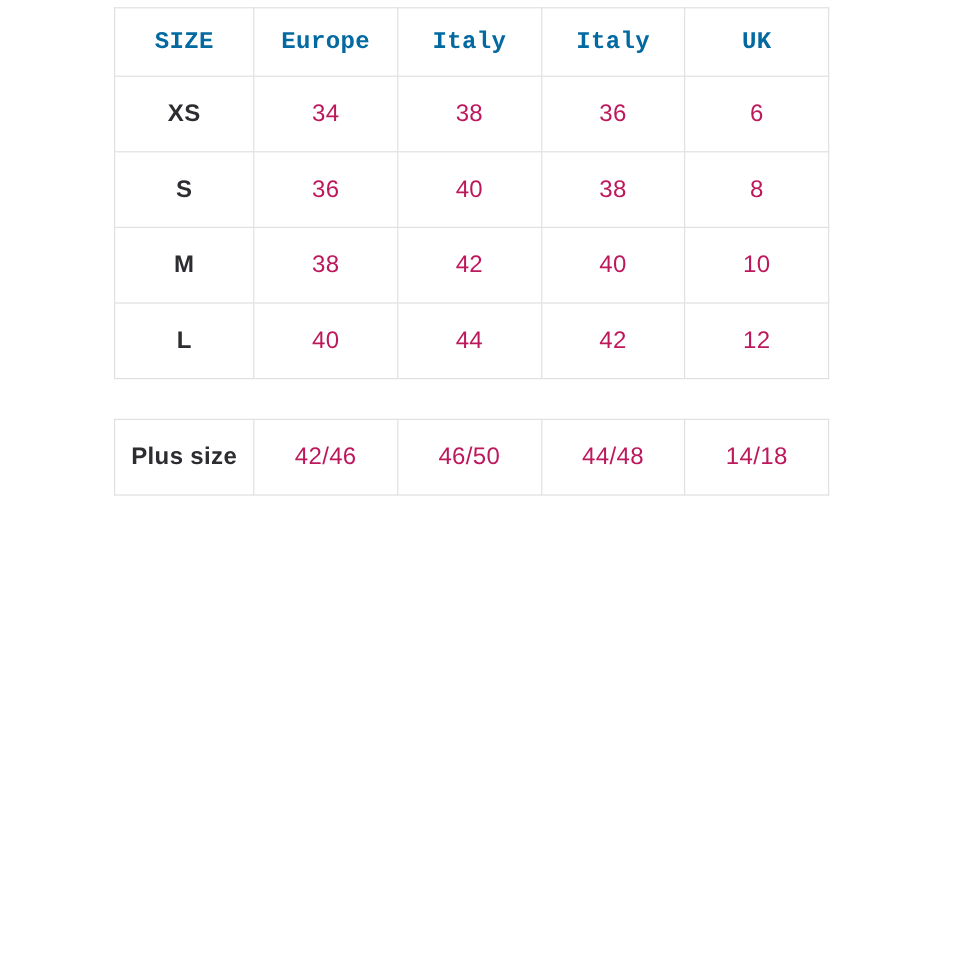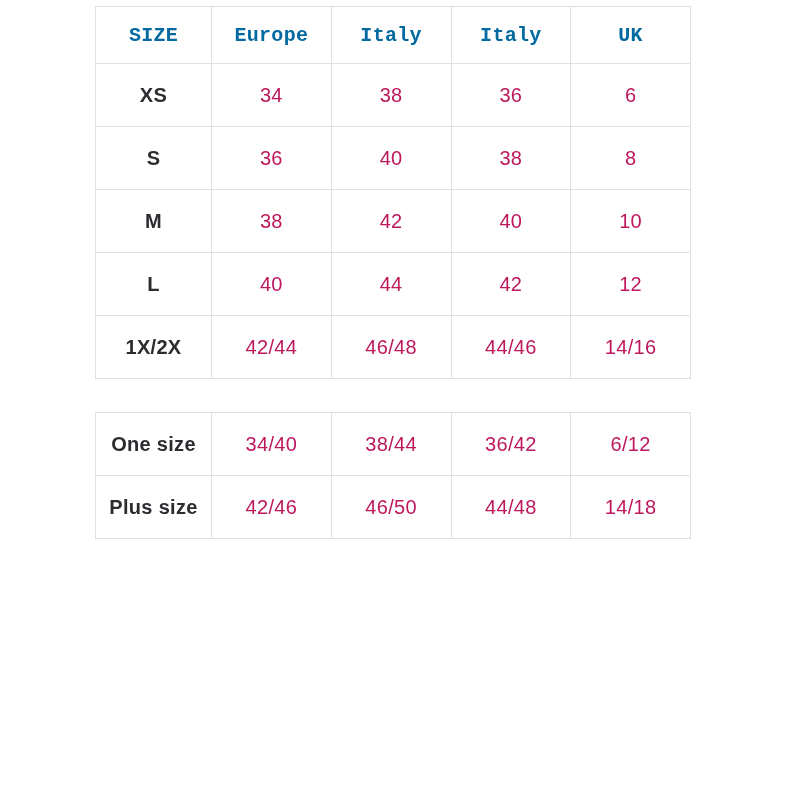--- a/index.html
+++ b/index.html
@@ -97,49 +97,35 @@
         <td>40</td>
         <td>10</td>
       </tr>
       <tr>
         <td class="row-label">L</td>
         <td>40</td>
         <td>44</td>
         <td>42</td>
         <td>12</td>
       </tr>
-      <tr>
-        <td class="row-label">1X/2X</td>
-        <td>42/44</td>
-        <td>46/48</td>
-        <td>44/46</td>
-        <td>14/16</td>
-      </tr>
     </tbody>
   </table>
 
   <div class="table-gap"></div>
 
   <table class="size-table">
     <colgroup>
       <col class="c-label">
         <col class="c-val">
         <col class="c-val">
         <col class="c-val">
         <col class="c-val">
     </colgroup>
     <tbody>
       <tr>
-        <td class="row-label">One size</td>
-        <td>34/40</td>
-        <td>38/44</td>
-        <td>36/42</td>
-        <td>6/12</td>
-      </tr>
-      <tr>
         <td class="row-label">Plus size</td>
         <td>42/46</td>
         <td>46/50</td>
         <td>44/48</td>
         <td>14/18</td>
       </tr>
     </tbody>
   </table>
 
 </div>

